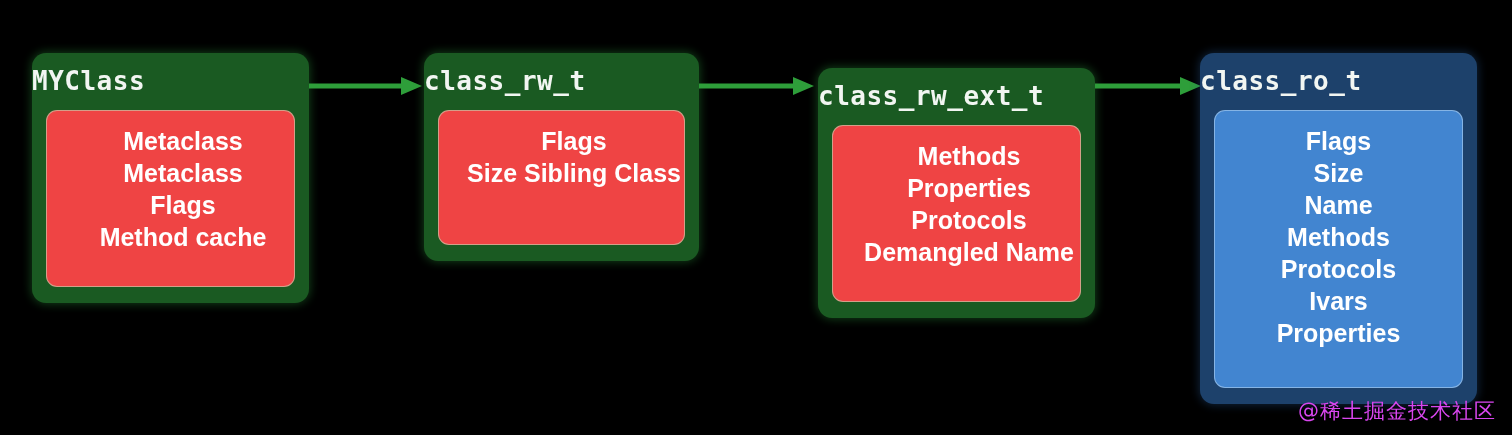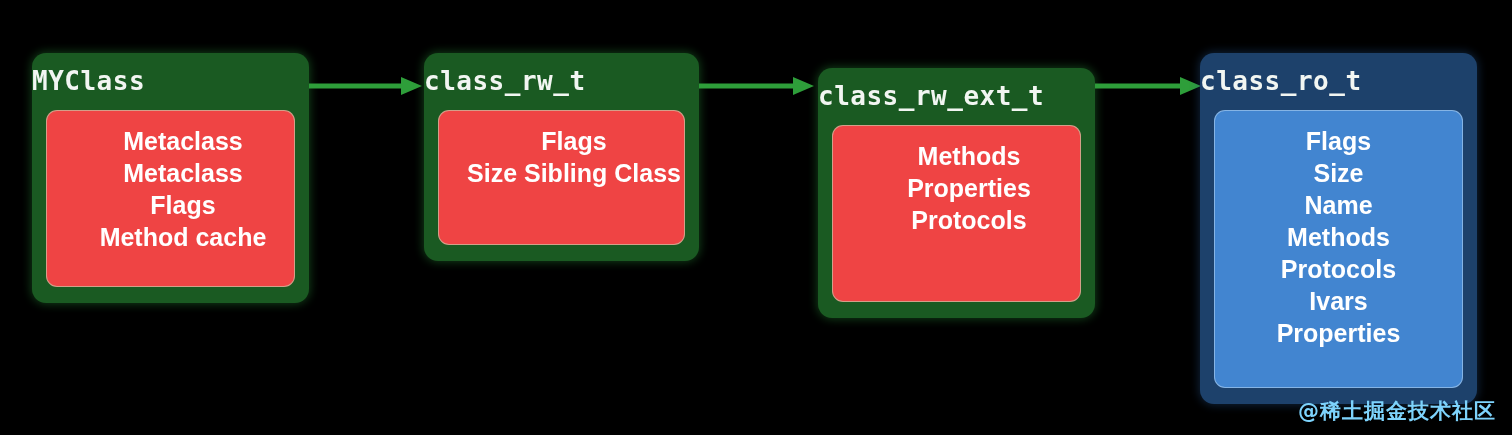--- a/index.html
+++ b/index.html
@@ -90,26 +90,25 @@
   
   .arrow {
     position: absolute;
     height: 26px;
   }
   .arrow svg { display: block; overflow: visible; }
 
   
   .watermark {
     position: absolute;
-    color: #7dd3fc;
+    color: #d946ef;
     font-family: "DejaVu Sans", sans-serif;
     font-size: 21px;
     white-space: nowrap;
     letter-spacing: 1px;
-    font-weight: bold;
   }
 </style>
 </head>
 <body>
 
 <div id="canvas">
 
   <div class="node green" style="left:32px; top:53px; width:277px; height:250px;">
     <div class="node-title">MYClass</div>
     <div class="panel green">
@@ -141,20 +140,21 @@
       <polygon points="94,4 115,13 94,22" fill="#2e9e3a"></polygon>
     </svg>
   </div>
 
   <div class="node green" style="left:818px; top:68px; width:277px; height:250px;">
     <div class="node-title">class_rw_ext_t</div>
     <div class="panel green">
       <div class="row">Methods</div>
       <div class="row">Properties</div>
       <div class="row">Protocols</div>
+      <div class="row">Demangled Name</div>
     </div>
   </div>
 
   <div class="arrow" style="left:1095px; top:73px; width:108px;">
     <svg width="108" height="26" viewBox="0 0 108 26">
       <line x1="0" y1="13" x2="89" y2="13" stroke="#2e9e3a" stroke-width="5"></line>
       <polygon points="85,4 106,13 85,22" fill="#2e9e3a"></polygon>
     </svg>
   </div>
 

